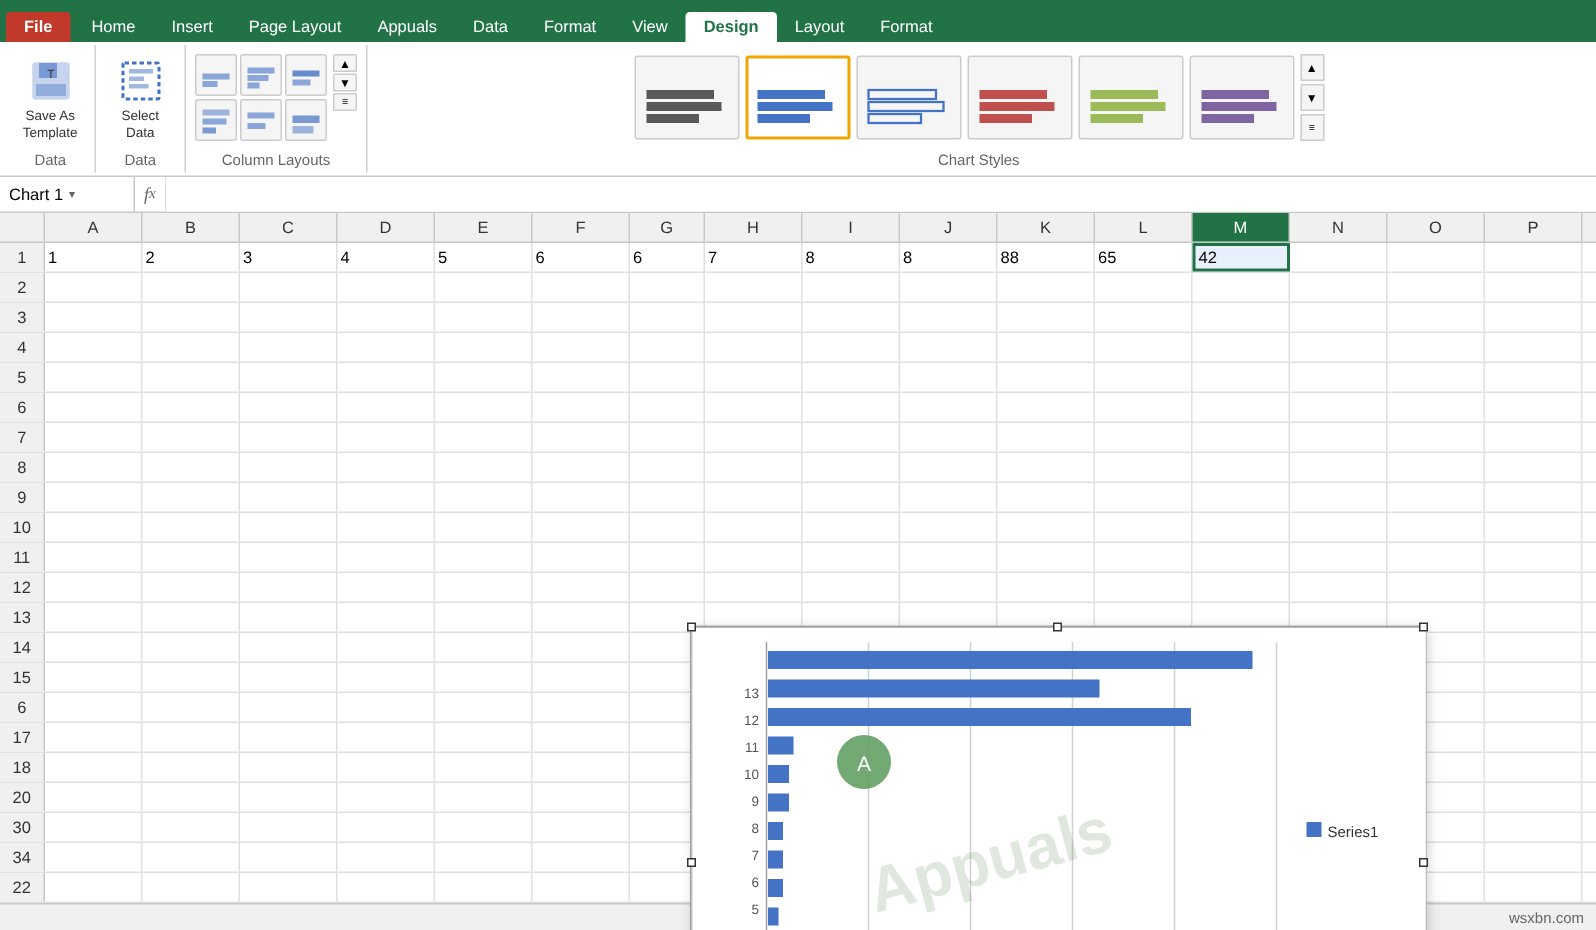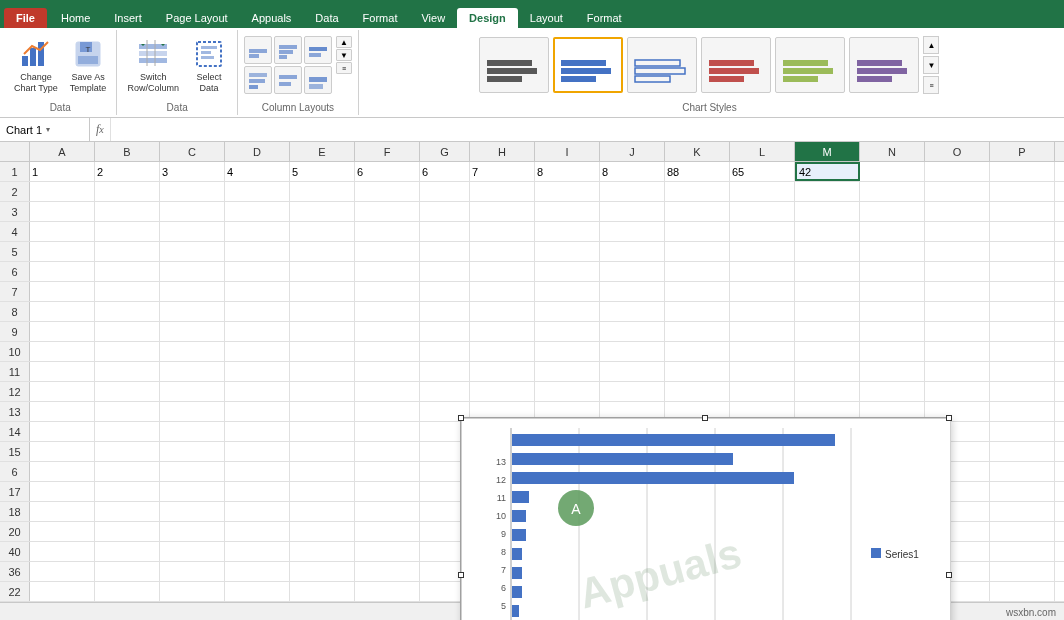--- a/index.html
+++ b/index.html
@@ -85,64 +85,39 @@
   <div class="ribbon-tab active">Design</div>
   <div class="ribbon-tab">Layout</div>
   <div class="ribbon-tab">Format</div>
 </div>
 
 <div class="ribbon">
 
   <div class="ribbon-group">
     <div class="ribbon-group-content">
 
-      <div class="ribbon-btn">
-        <div class="icon">
-          <svg width="32" height="32" viewBox="0 0 32 32">
-            <rect x="2" y="18" width="6" height="10" fill="#4472c4"></rect>
-            <rect x="10" y="10" width="6" height="18" fill="#4472c4"></rect>
-            <rect x="18" y="4" width="6" height="24" fill="#4472c4"></rect>
-            <polyline points="4,16 12,8 20,12 28,4" fill="none" stroke="#ed7d31" stroke-width="2"></polyline>
-          </svg>
-        </div>
-        <div class="label" style="font-size:9px;">Change<br>Chart Type</div>
-      </div>
 
       <div class="ribbon-btn">
         <div class="icon">
           <svg width="32" height="32" viewBox="0 0 32 32">
             <rect x="4" y="4" width="24" height="24" rx="2" fill="#4472c4" opacity="0.3" stroke="#4472c4" stroke-width="1"></rect>
             <rect x="8" y="4" width="12" height="10" fill="#4472c4" opacity="0.6"></rect>
             <rect x="6" y="18" width="20" height="8" fill="#4472c4" opacity="0.4"></rect>
             <text x="16" y="14" text-anchor="middle" font-size="8" fill="#333">T</text>
           </svg>
         </div>
         <div class="label" style="font-size:9px;">Save As<br>Template</div>
       </div>
     </div>
     <div class="ribbon-group-label">Data</div>
   </div>
 
   <div class="ribbon-group">
     <div class="ribbon-group-content">
 
-      <div class="ribbon-btn">
-        <div class="icon">
-          <svg width="32" height="32" viewBox="0 0 32 32">
-            <rect x="2" y="6" width="28" height="5" fill="#4472c4" opacity="0.5"></rect>
-            <rect x="2" y="13" width="28" height="5" fill="#4472c4" opacity="0.3"></rect>
-            <rect x="2" y="20" width="28" height="5" fill="#4472c4" opacity="0.5"></rect>
-            <line x1="10" y1="2" x2="10" y2="28" stroke="#aaa" stroke-width="1"></line>
-            <line x1="18" y1="2" x2="18" y2="28" stroke="#aaa" stroke-width="1"></line>
-            <path d="M6 8 L4 6 L8 6 Z" fill="#217346"></path>
-            <path d="M26 8 L28 6 L24 6 Z" fill="#217346"></path>
-          </svg>
-        </div>
-        <div class="label" style="font-size:9px;">Switch<br>Row/Column</div>
-      </div>
 
       <div class="ribbon-btn">
         <div class="icon">
           <svg width="32" height="32" viewBox="0 0 32 32">
             <rect x="4" y="4" width="24" height="24" rx="1" fill="none" stroke="#4472c4" stroke-width="2" stroke-dasharray="3,2"></rect>
             <rect x="8" y="8" width="16" height="3" fill="#4472c4" opacity="0.5"></rect>
             <rect x="8" y="13" width="10" height="3" fill="#4472c4" opacity="0.5"></rect>
             <rect x="8" y="18" width="13" height="3" fill="#4472c4" opacity="0.5"></rect>
           </svg>
         </div>
@@ -653,40 +628,40 @@
         <div class="cell" style="width: 65px;"></div>
         <div class="cell" style="width: 65px;"></div>
         <div class="cell" style="width: 65px;"></div>
         <div class="cell" style="width: 65px;"></div>
         <div class="cell" style="width: 65px;"></div>
         <div class="cell" style="width: 65px;"></div>
         <div class="cell" style="width: 65px;"></div>
         <div class="cell" style="width: 65px;"></div>
       </div>
       <div class="spreadsheet-row">
-        <div class="row-num">40</div>
-        <div class="cell" style="width: 65px;"></div>
-        <div class="cell" style="width: 65px;"></div>
-        <div class="cell" style="width: 65px;"></div>
-        <div class="cell" style="width: 65px;"></div>
-        <div class="cell" style="width: 65px;"></div>
-        <div class="cell" style="width: 65px;"></div>
-        <div class="cell" style="width: 50px;"></div>
-        <div class="cell" style="width: 65px;"></div>
-        <div class="cell" style="width: 65px;"></div>
-        <div class="cell" style="width: 65px;"></div>
-        <div class="cell" style="width: 65px;"></div>
-        <div class="cell" style="width: 65px;"></div>
-        <div class="cell" style="width: 65px;"></div>
-        <div class="cell" style="width: 65px;"></div>
-        <div class="cell" style="width: 65px;"></div>
-        <div class="cell" style="width: 65px;"></div>
-      </div>
-      <div class="spreadsheet-row">
-        <div class="row-num">36</div>
+        <div class="row-num">30</div>
+        <div class="cell" style="width: 65px;"></div>
+        <div class="cell" style="width: 65px;"></div>
+        <div class="cell" style="width: 65px;"></div>
+        <div class="cell" style="width: 65px;"></div>
+        <div class="cell" style="width: 65px;"></div>
+        <div class="cell" style="width: 65px;"></div>
+        <div class="cell" style="width: 50px;"></div>
+        <div class="cell" style="width: 65px;"></div>
+        <div class="cell" style="width: 65px;"></div>
+        <div class="cell" style="width: 65px;"></div>
+        <div class="cell" style="width: 65px;"></div>
+        <div class="cell" style="width: 65px;"></div>
+        <div class="cell" style="width: 65px;"></div>
+        <div class="cell" style="width: 65px;"></div>
+        <div class="cell" style="width: 65px;"></div>
+        <div class="cell" style="width: 65px;"></div>
+      </div>
+      <div class="spreadsheet-row">
+        <div class="row-num">34</div>
         <div class="cell" style="width: 65px;"></div>
         <div class="cell" style="width: 65px;"></div>
         <div class="cell" style="width: 65px;"></div>
         <div class="cell" style="width: 65px;"></div>
         <div class="cell" style="width: 65px;"></div>
         <div class="cell" style="width: 65px;"></div>
         <div class="cell" style="width: 50px;"></div>
         <div class="cell" style="width: 65px;"></div>
         <div class="cell" style="width: 65px;"></div>
         <div class="cell" style="width: 65px;"></div>

